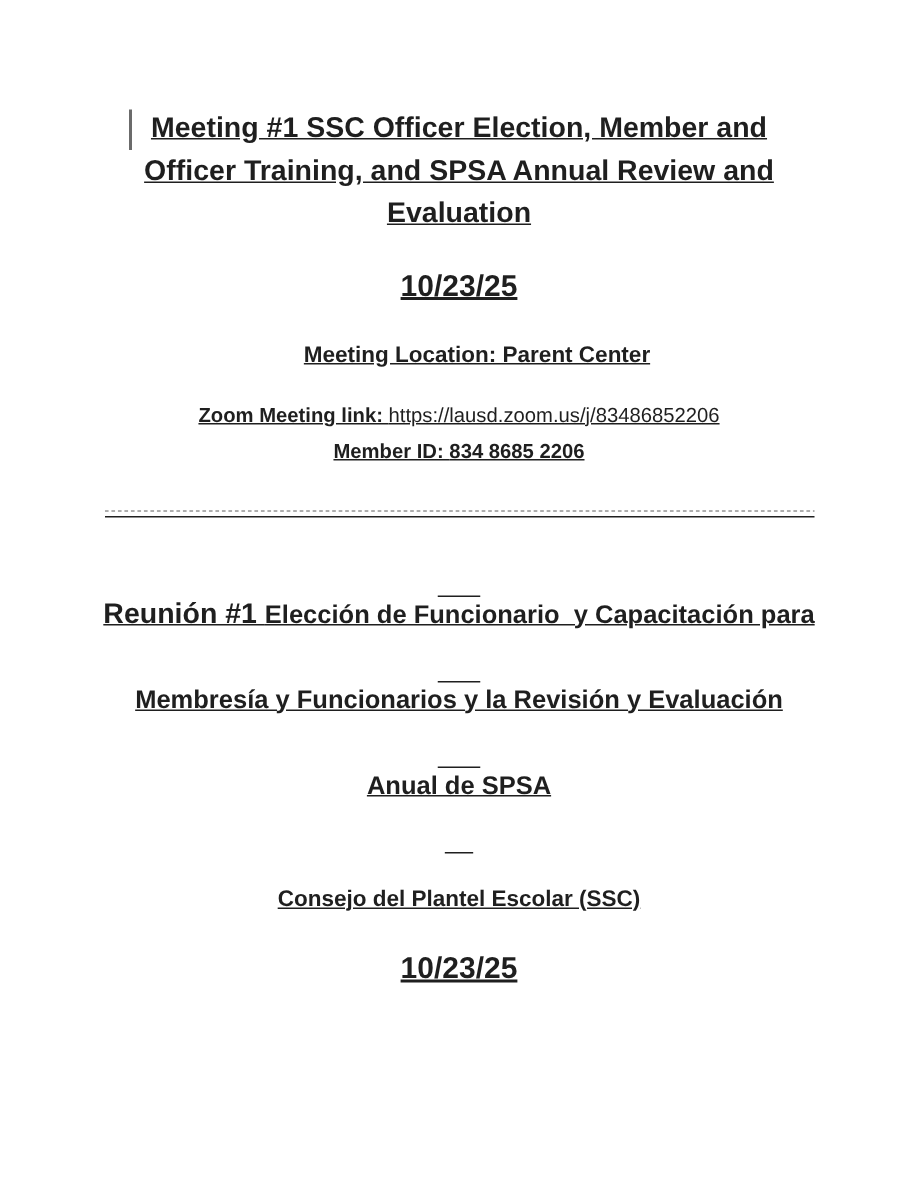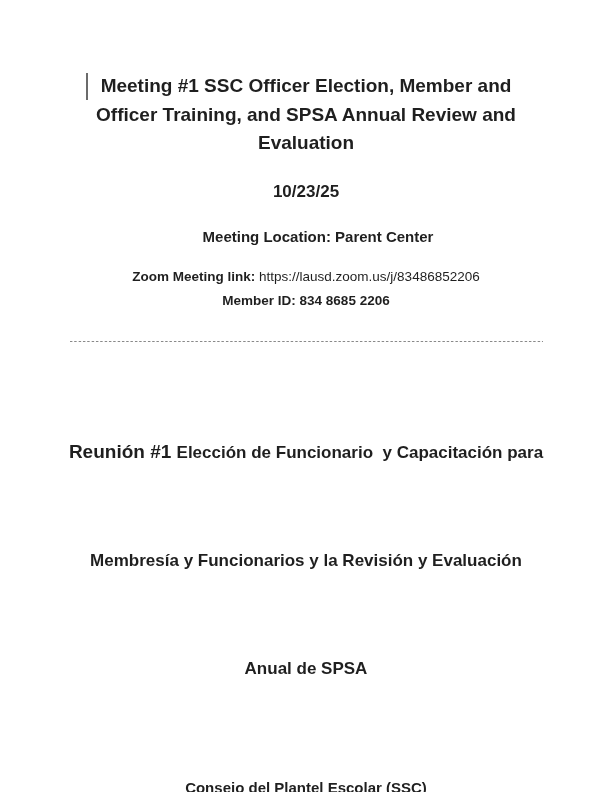--- a/index.html
+++ b/index.html
@@ -8,41 +8,42 @@
     background: #ffffff;
   }
   .page {
     position: relative;
     width: 612px;
     height: 792px;
     background: #ffffff;
     font-family: "Liberation Sans", sans-serif;
     color: #1f1f1f;
     overflow: hidden;
+    text-decoration: underline;
   }
   .content {
     padding-top: 72px;
     text-align: center;
   }
   .caret {
     position: absolute;
     left: 86px;
     top: 73px;
     width: 2px;
     height: 27px;
     background: #6b6b6b;
   }
   .en-title {
     margin: 0 60px;
     font-size: 19px;
     font-weight: 700;
     line-height: 28.5px;
     color: #1f1f1f;
   }
-  .big-line { font-size: 17px; font-weight: 700; line-height: 25px; margin: 0; }
+  .big-line { font-size: 20px; font-weight: 700; line-height: 25px; margin: 0; }
   .en-date      { margin-top: 21px; }
   .en-time      { margin-top: 21px; }
   .en-location  { margin-top: 21px; font-size: 15px; font-weight: 700; line-height: 23px; padding-left: 24px; }
   .en-zoomblock { margin-top: 17px; font-size: 13.5px; line-height: 24px; }
   .label-bold   { font-weight: 700; }
   .plain-url    { font-weight: 400; color: #1f1f1f; }
   .semi-val     { font-weight: 600; }
   .divider {
     margin: 22px auto 0 auto;
     width: 473px;
@@ -52,21 +53,21 @@
     font-size: 10px;
     line-height: 12px;
     letter-spacing: 1px;
     color: #7a7a7a;
     text-align: left;
   }
   .es-title {
     margin: 15px 30px 0 30px;
     font-size: 17px;
     font-weight: 700;
-    line-height: 36px;
+    line-height: 19px;
     white-space: pre-wrap;
   }
   .es-title-prefix { font-size: 19px; }
   .es-subtitle {
     margin-top: 17px;
     font-size: 15px;
     font-weight: 700;
     line-height: 24px;
   }
   .es-date { margin-top: 22px; }

